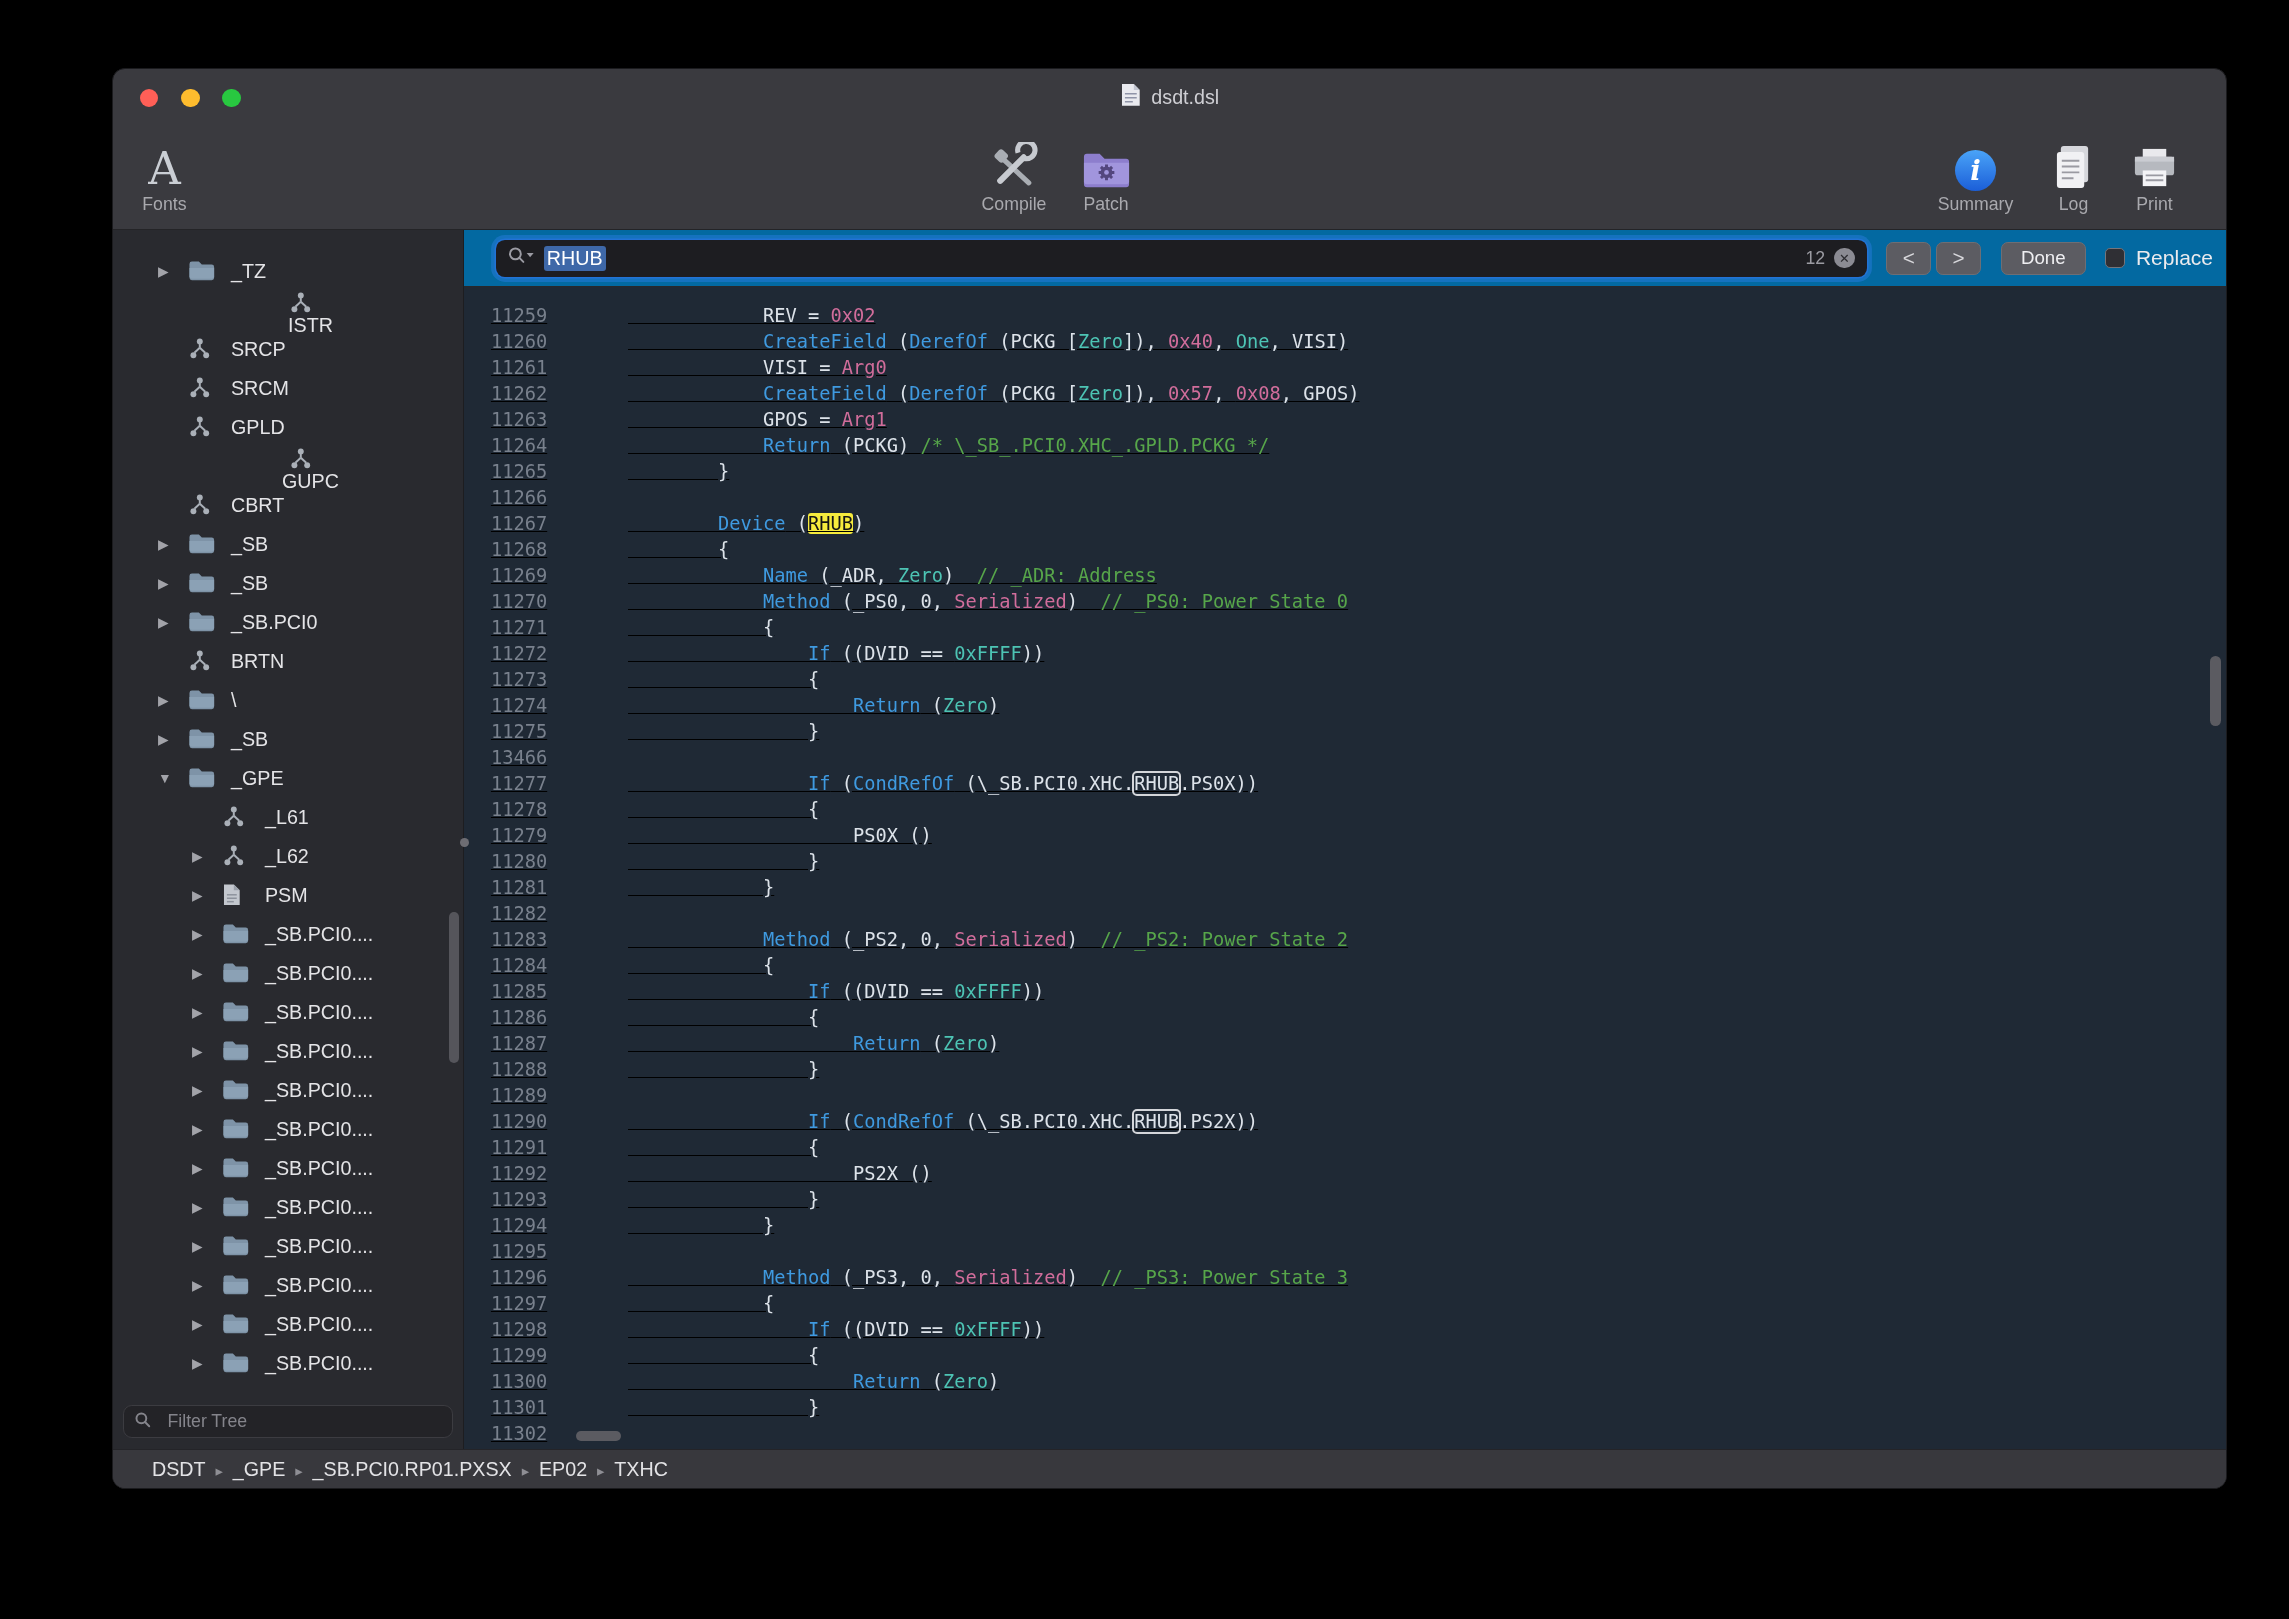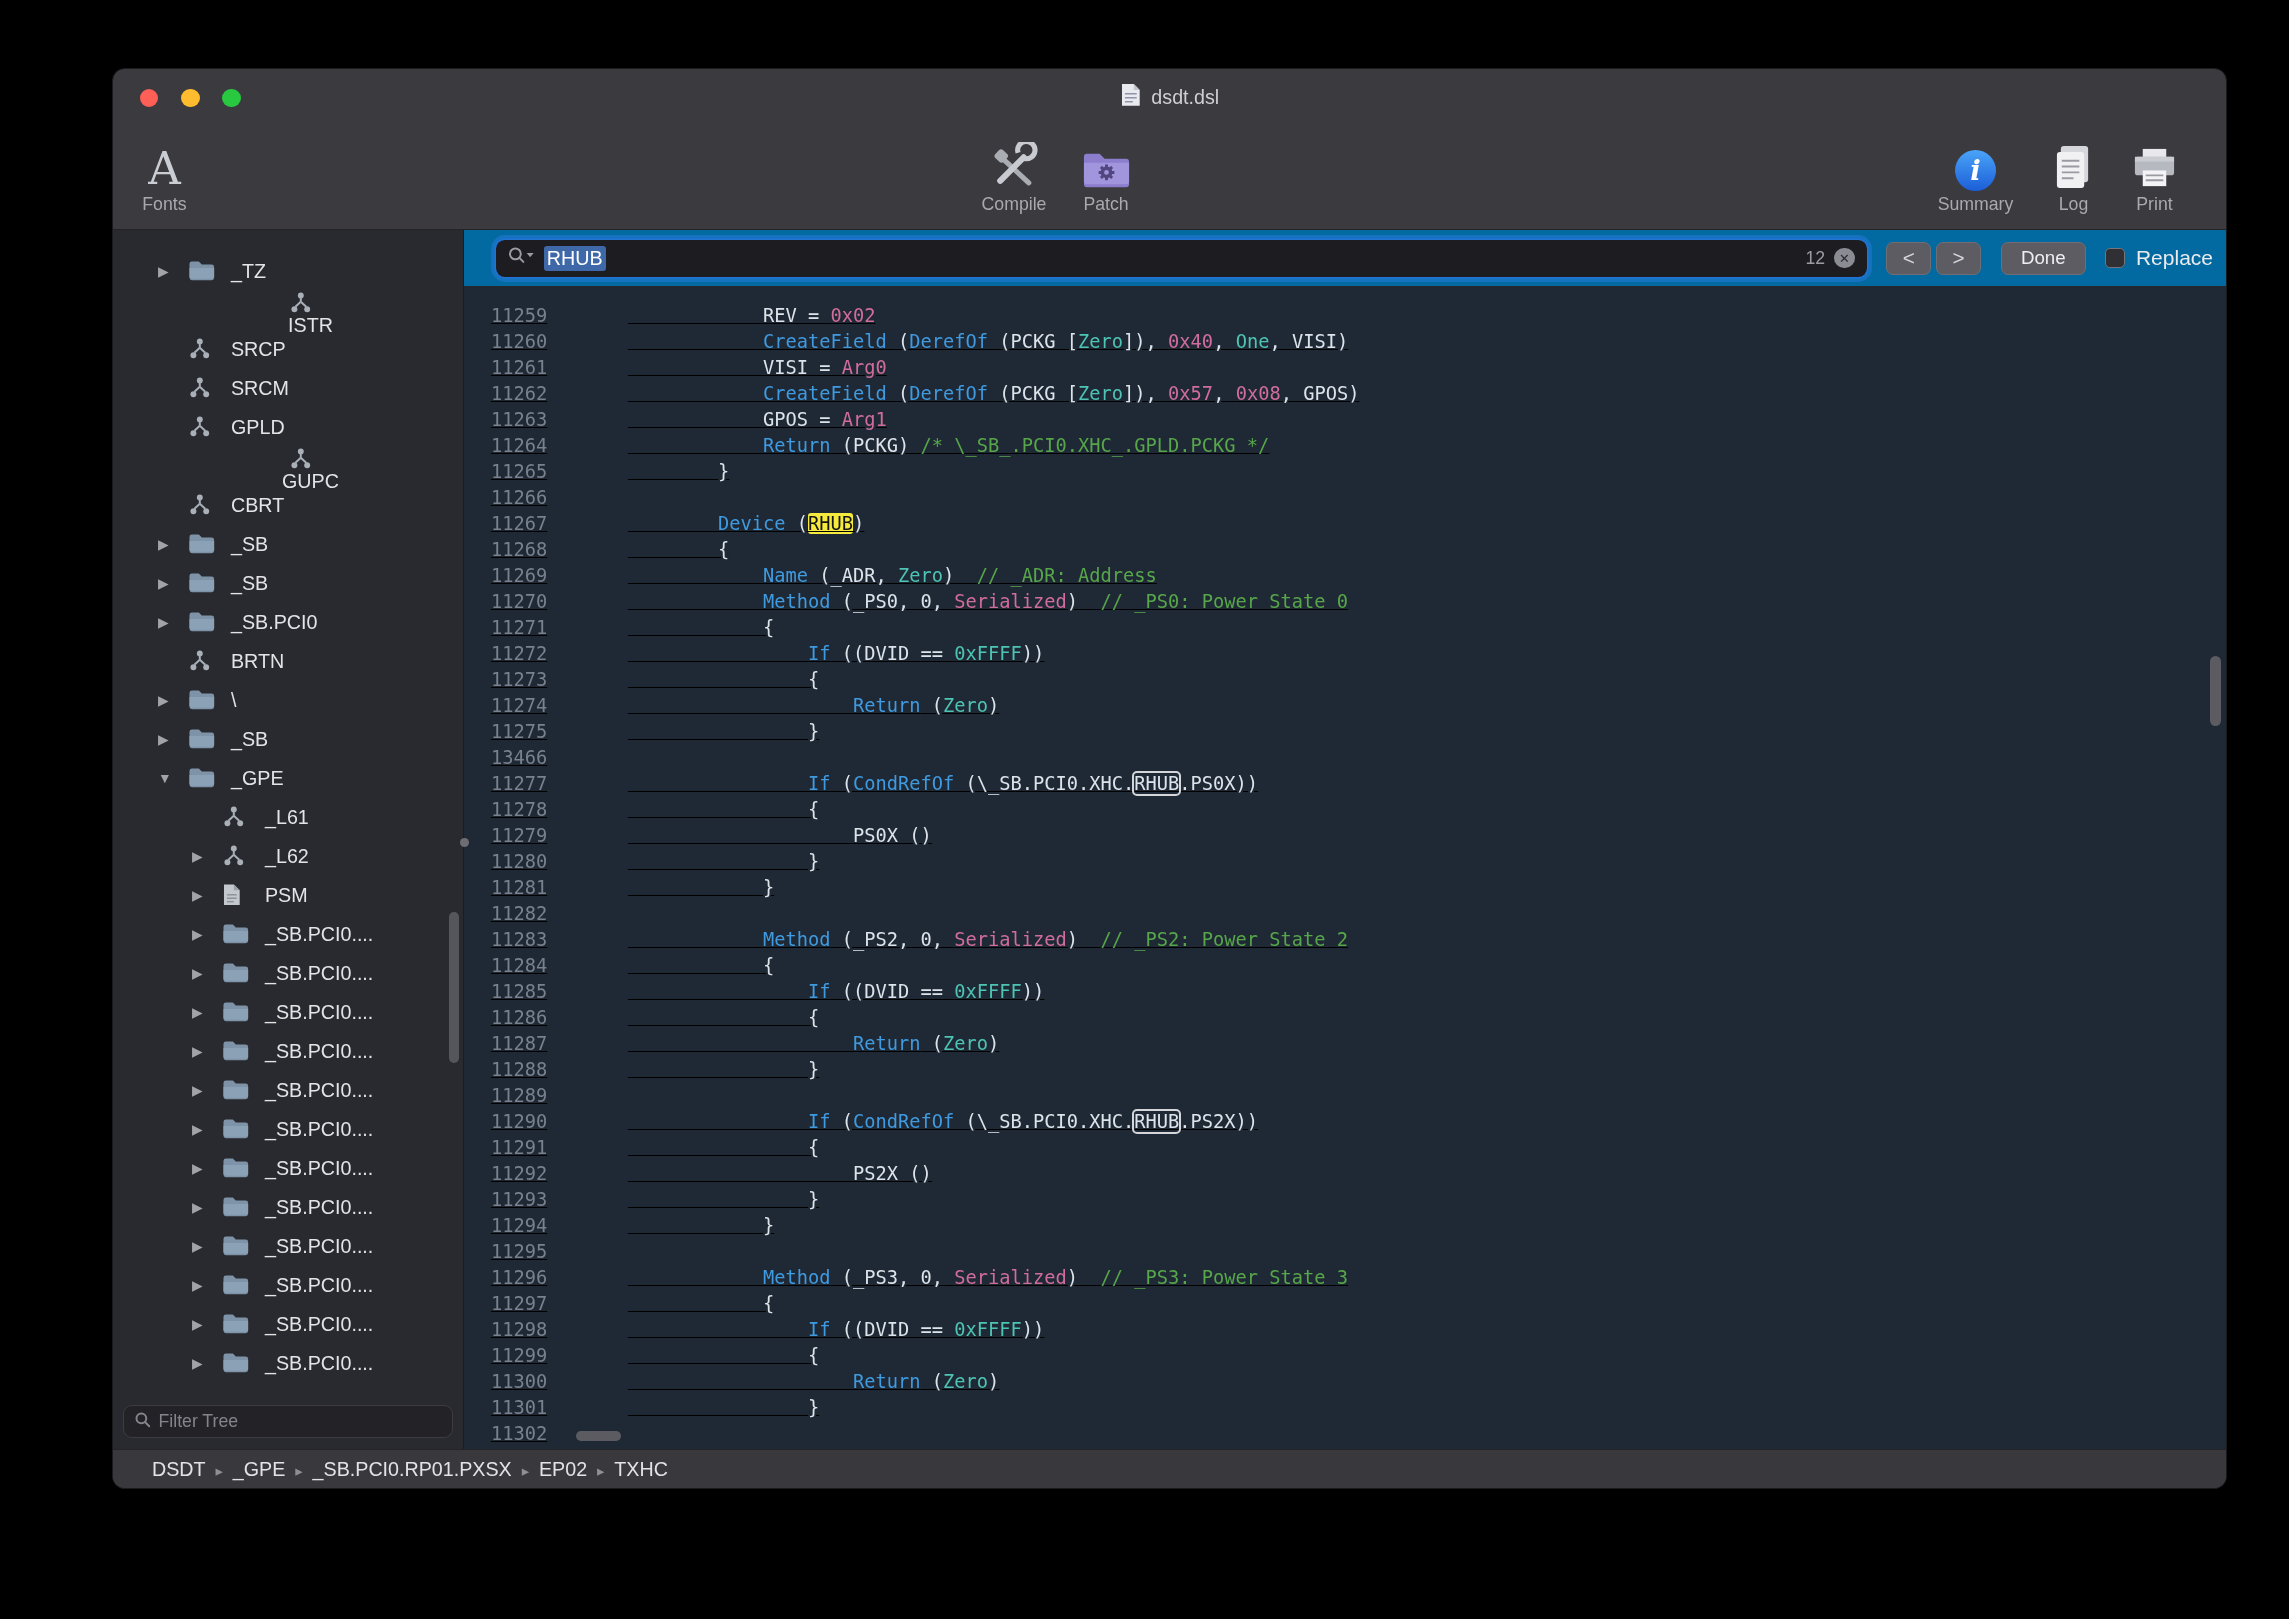--- a/index.html
+++ b/index.html
@@ -34,21 +34,21 @@
   .sidebar { width:351px; flex:none; background:#292a2f; border-right:1px solid #1d1d20;
     display:flex; flex-direction:column; position:relative; min-height:0; }
   .tree { flex:1; padding-top:21.7px; overflow:hidden; }
   .tree-row { height:39px; display:flex; align-items:center; }
   .disc { width:29.6px; flex:none; font-size:13.8px; color:#a2a3a9; }
   .tree-icon { width:29.6px; height:23.6px; flex:none; margin-right:13.8px; display:flex; align-items:center; justify-content:flex-start; }
   .tree-label { color:#e4e4e7; font-size:19.7px; white-space:nowrap; }
   .side-scroll { position:absolute; right:3.9px; top:682px; width:9.9px; height:151px; border-radius:4.9px; background:#55555b; }
   .filter-row { flex:none; height:53px; padding:8.9px 9.9px 10.8px 9.9px; }
   .filter-field { height:33px; background:#232327; border:1px solid #3c3c41; border-radius:8.9px;
-    display:flex; align-items:center; padding:0 9.9px; gap:7px; }
+    display:flex; align-items:center; padding:0 9.9px; gap:16px; }
   .filter-field input { background:transparent; border:none; outline:none; color:#cfcfd3; font-size:17.7px; width:100%;
     font-family:"Liberation Sans","DejaVu Sans",sans-serif; }
   .filter-field input::placeholder { color:#84848b; }
 
   .pane-handle { position:absolute; left:347px; top:608px; width:8.9px; height:8.9px; border-radius:50%; background:#6d6d73; z-index:5; }
 
   .main { flex:1; display:flex; flex-direction:column; min-width:0; background:#0369a1; }
 
   
   .findbar { height:57px; flex:none; display:flex; align-items:center; padding-left:31.5px; gap:19.7px;

